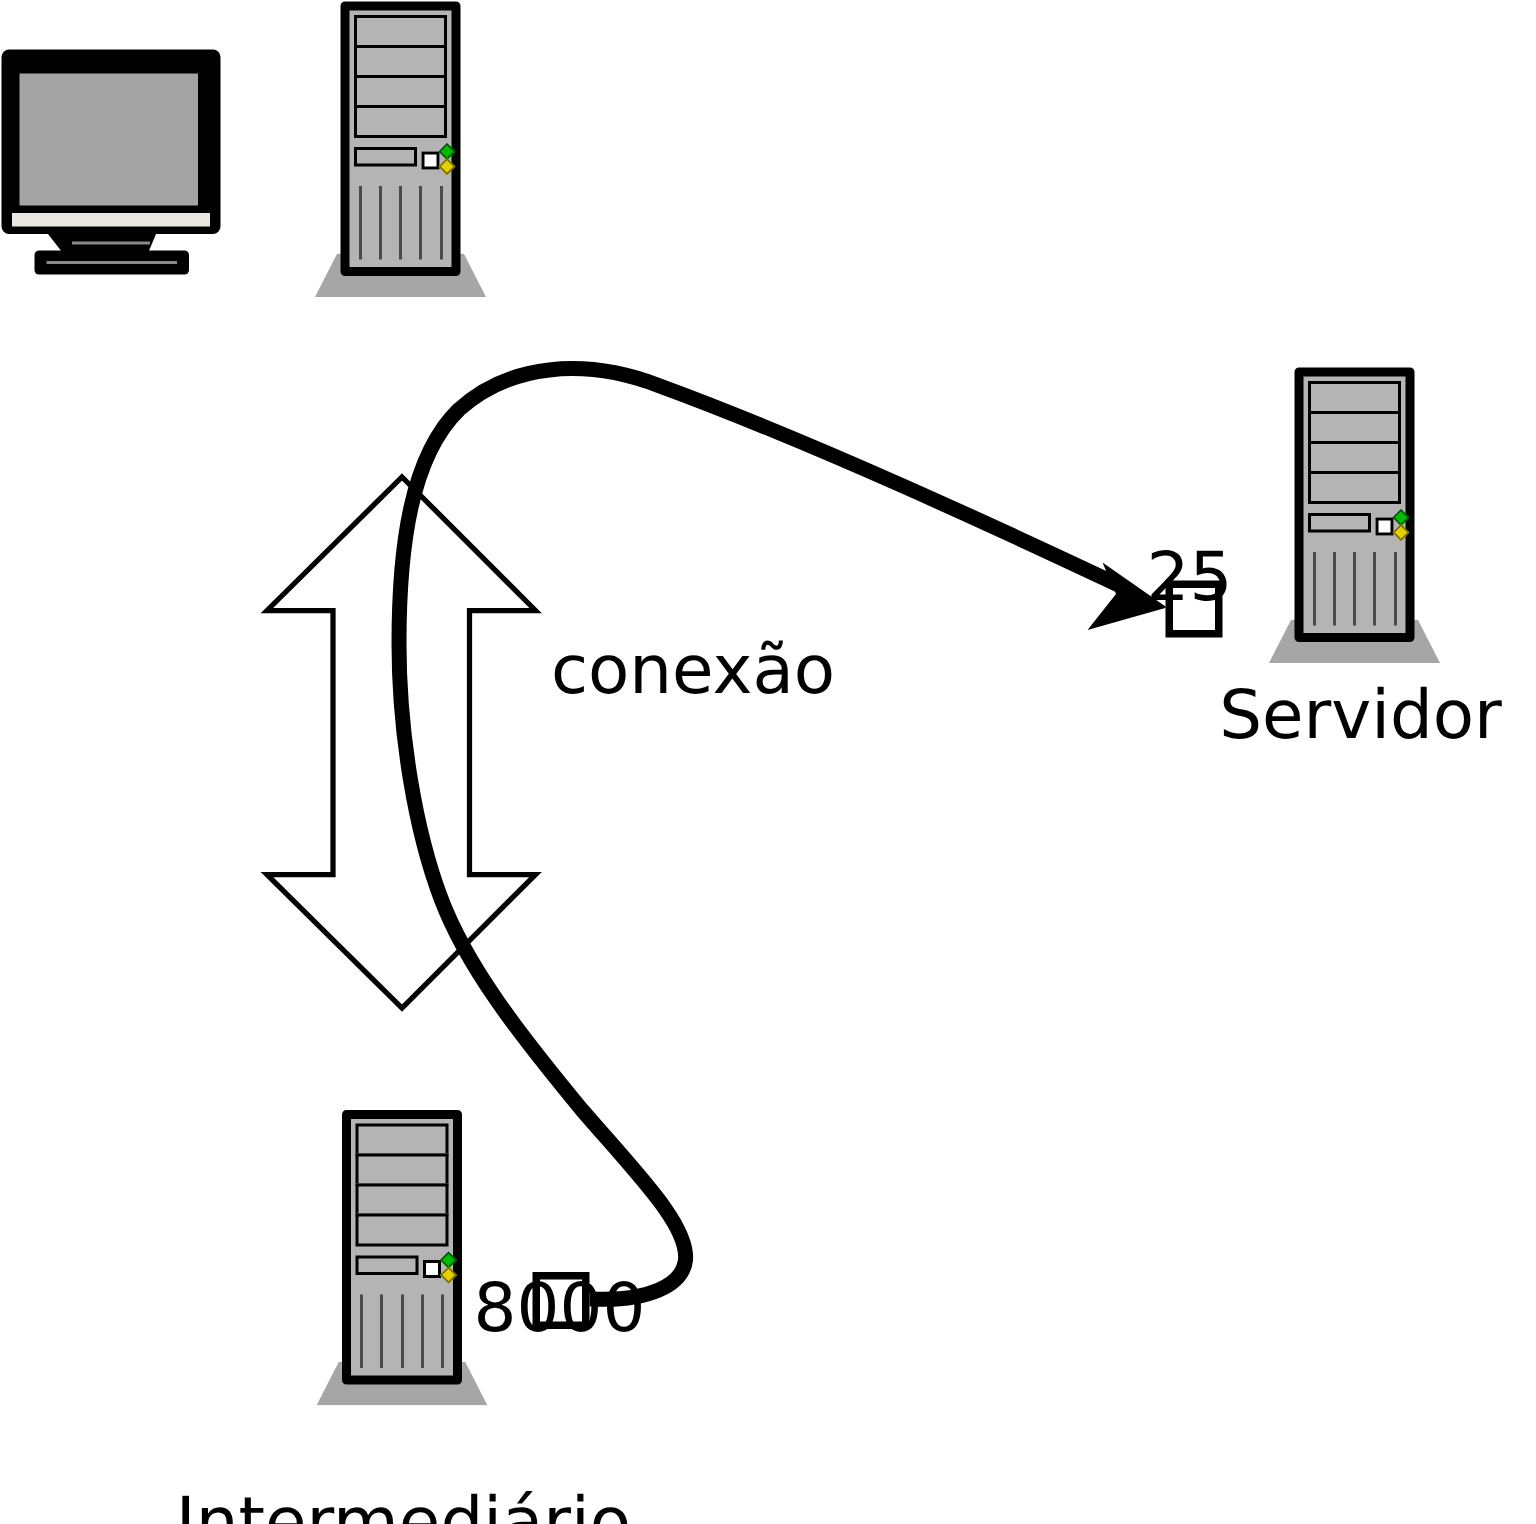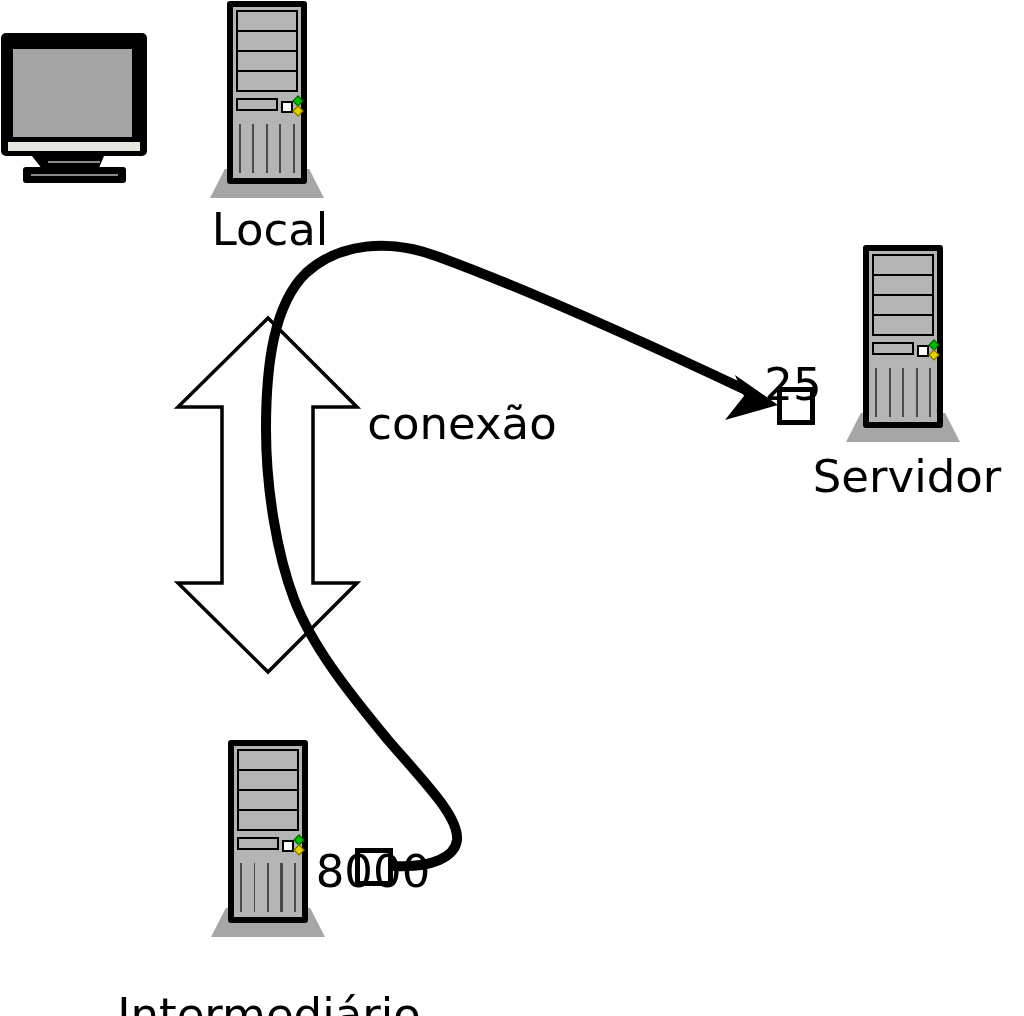--- a/index.html
+++ b/index.html
@@ -22,21 +22,21 @@
     position: absolute;
     font-size: 45px;
     line-height: 1;
     white-space: nowrap;
     transform: translateX(-50%);
     color: #000;
   }
   .conn-label {
     position: absolute;
     left: 462px;
-    top: 398px;
+    top: 421px;
     transform: translateX(-50%);
     font-size: 45px;
     line-height: 52px;
     text-align: center;
     white-space: nowrap;
   }
 
   
   .monitor { position: absolute; left: 1px; top: 33px; width: 146px; height: 150px; }
   .m-frame  { position: absolute; left: 0; top: 0; width: 146px; height: 123px; background: #000; border-radius: 5px; }
@@ -107,21 +107,20 @@
       <div class="t-bay" style="top:23px"></div>
       <div class="t-bay" style="top:43px"></div>
       <div class="t-bay" style="top:63px"></div>
       <div class="t-slot"></div>
       <div class="t-btn"></div>
       <div class="t-led green"></div>
       <div class="t-led yellow"></div>
       <div class="t-vents"></div>
     </div>
   </div>
-  <div class="dlabel" style="left:270px; top:207px;">Local</div>
 
   <div class="tower" style="left:846px; top:245px;">
     <div class="t-base"></div>
     <div class="t-body">
       <div class="t-bay" style="top:3px"></div>
       <div class="t-bay" style="top:23px"></div>
       <div class="t-bay" style="top:43px"></div>
       <div class="t-bay" style="top:63px"></div>
       <div class="t-slot"></div>
       <div class="t-btn"></div>

